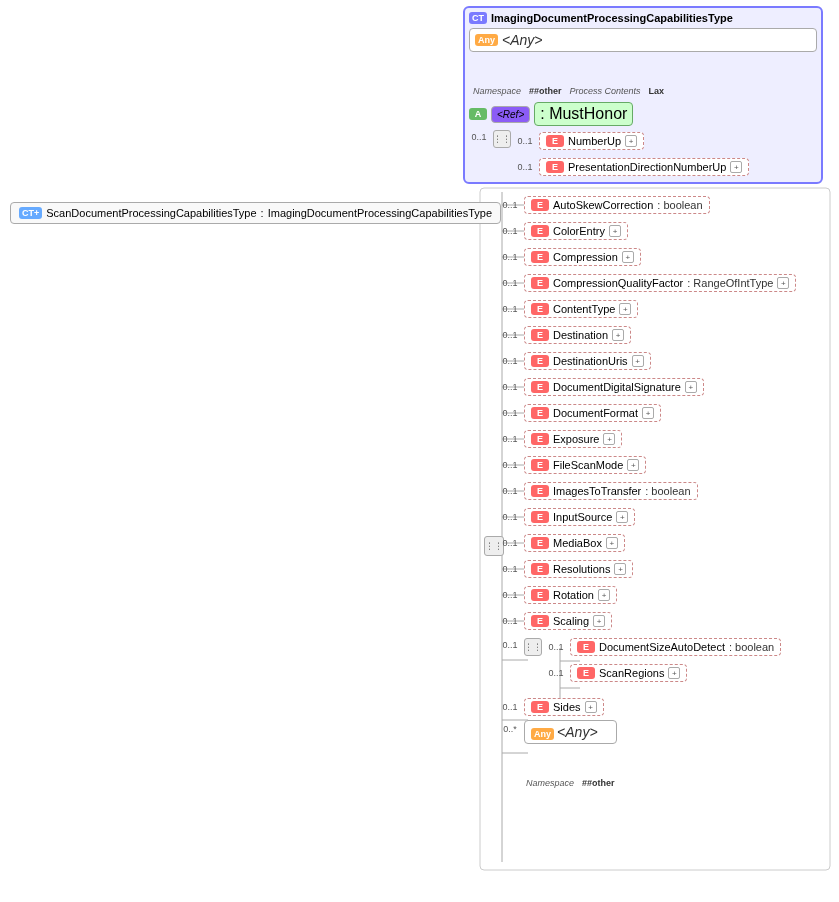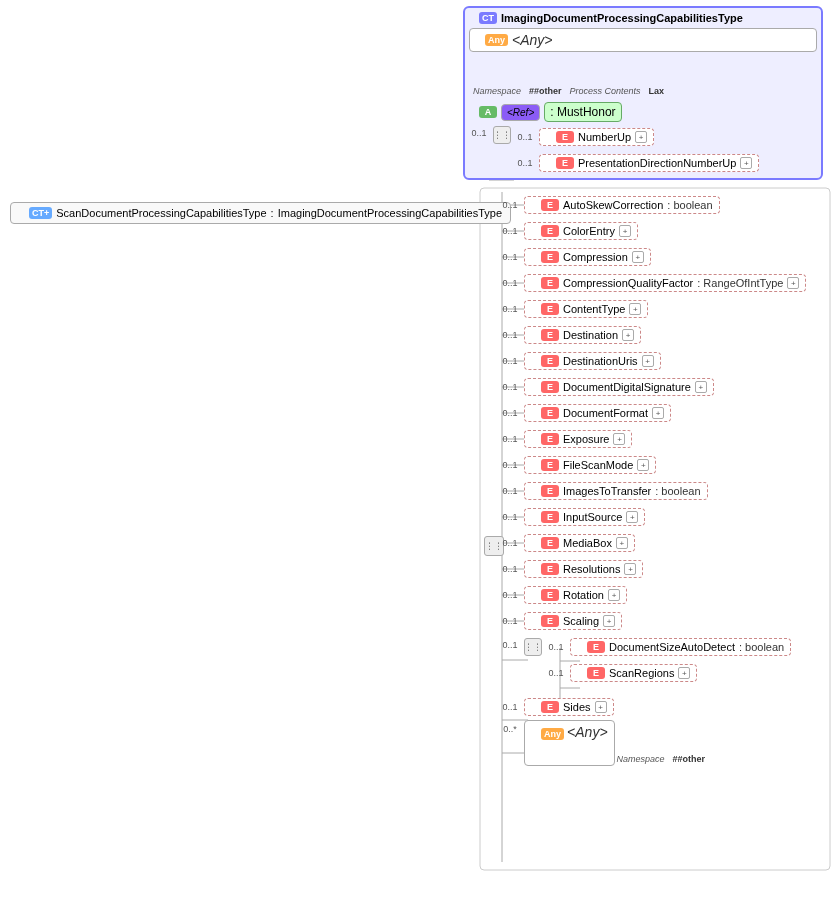--- a/index.html
+++ b/index.html
@@ -33,21 +33,20 @@
     }
     .badge {
       display: inline-flex;
       align-items: center;
       justify-content: center;
       font-size: 9px;
       font-weight: bold;
       border-radius: 3px;
       padding: 1px 3px;
       min-width: 18px;
-      margin-left: 10px;
     }
     .badge-ct { background: #7a7aff; color: white; }
     .badge-a { background: #66bb66; color: white; }
     .badge-e { background: #ff6666; color: white; }
     .badge-any { background: #ffaa44; color: white; }
     .ct-title {
       font-size: 11px;
       font-weight: bold;
       color: #000;
     }
@@ -82,21 +81,21 @@
       border-radius: 4px;
       padding: 2px 5px;
       font-style: italic;
       font-size: 10px;
     }
     .must-honor {
       background: #ccffcc;
       border: 1px solid #66aa66;
       border-radius: 4px;
       padding: 2px 5px;
-      font-size: 12px;
+      font-size: 16px;
     }
     .sequence-block {
       display: flex;
       align-items: flex-start;
       gap: 4px;
       margin-top: 4px;
     }
     .seq-icon {
       display: inline-flex;
       align-items: center;
@@ -477,21 +476,21 @@
       <span class="cardinality">0..1</span>
       <div class="element-box">
         <span class="badge badge-e">E</span>
         <span>Sides</span>
         <span class="expand-btn">+</span>
       </div>
     </div>
 
     <div class="main-element-row" style="height:50px;align-items:flex-start;">
       <span class="cardinality" style="margin-top:4px;">0..*</span>
-      <div style="display:flex;flex-direction:row;">
+      <div style="display:flex;flex-direction:column;">
         <div class="bottom-any-box">
           <span class="badge badge-any">Any</span>
           <span class="any-label"> &lt;Any&gt;</span>
         </div>
         <div class="namespace-row" style="padding:2px 2px;">
           <span class="ns-label italic">Namespace</span>
           <span class="ns-value">##other</span>
         </div>
       </div>
     </div>

